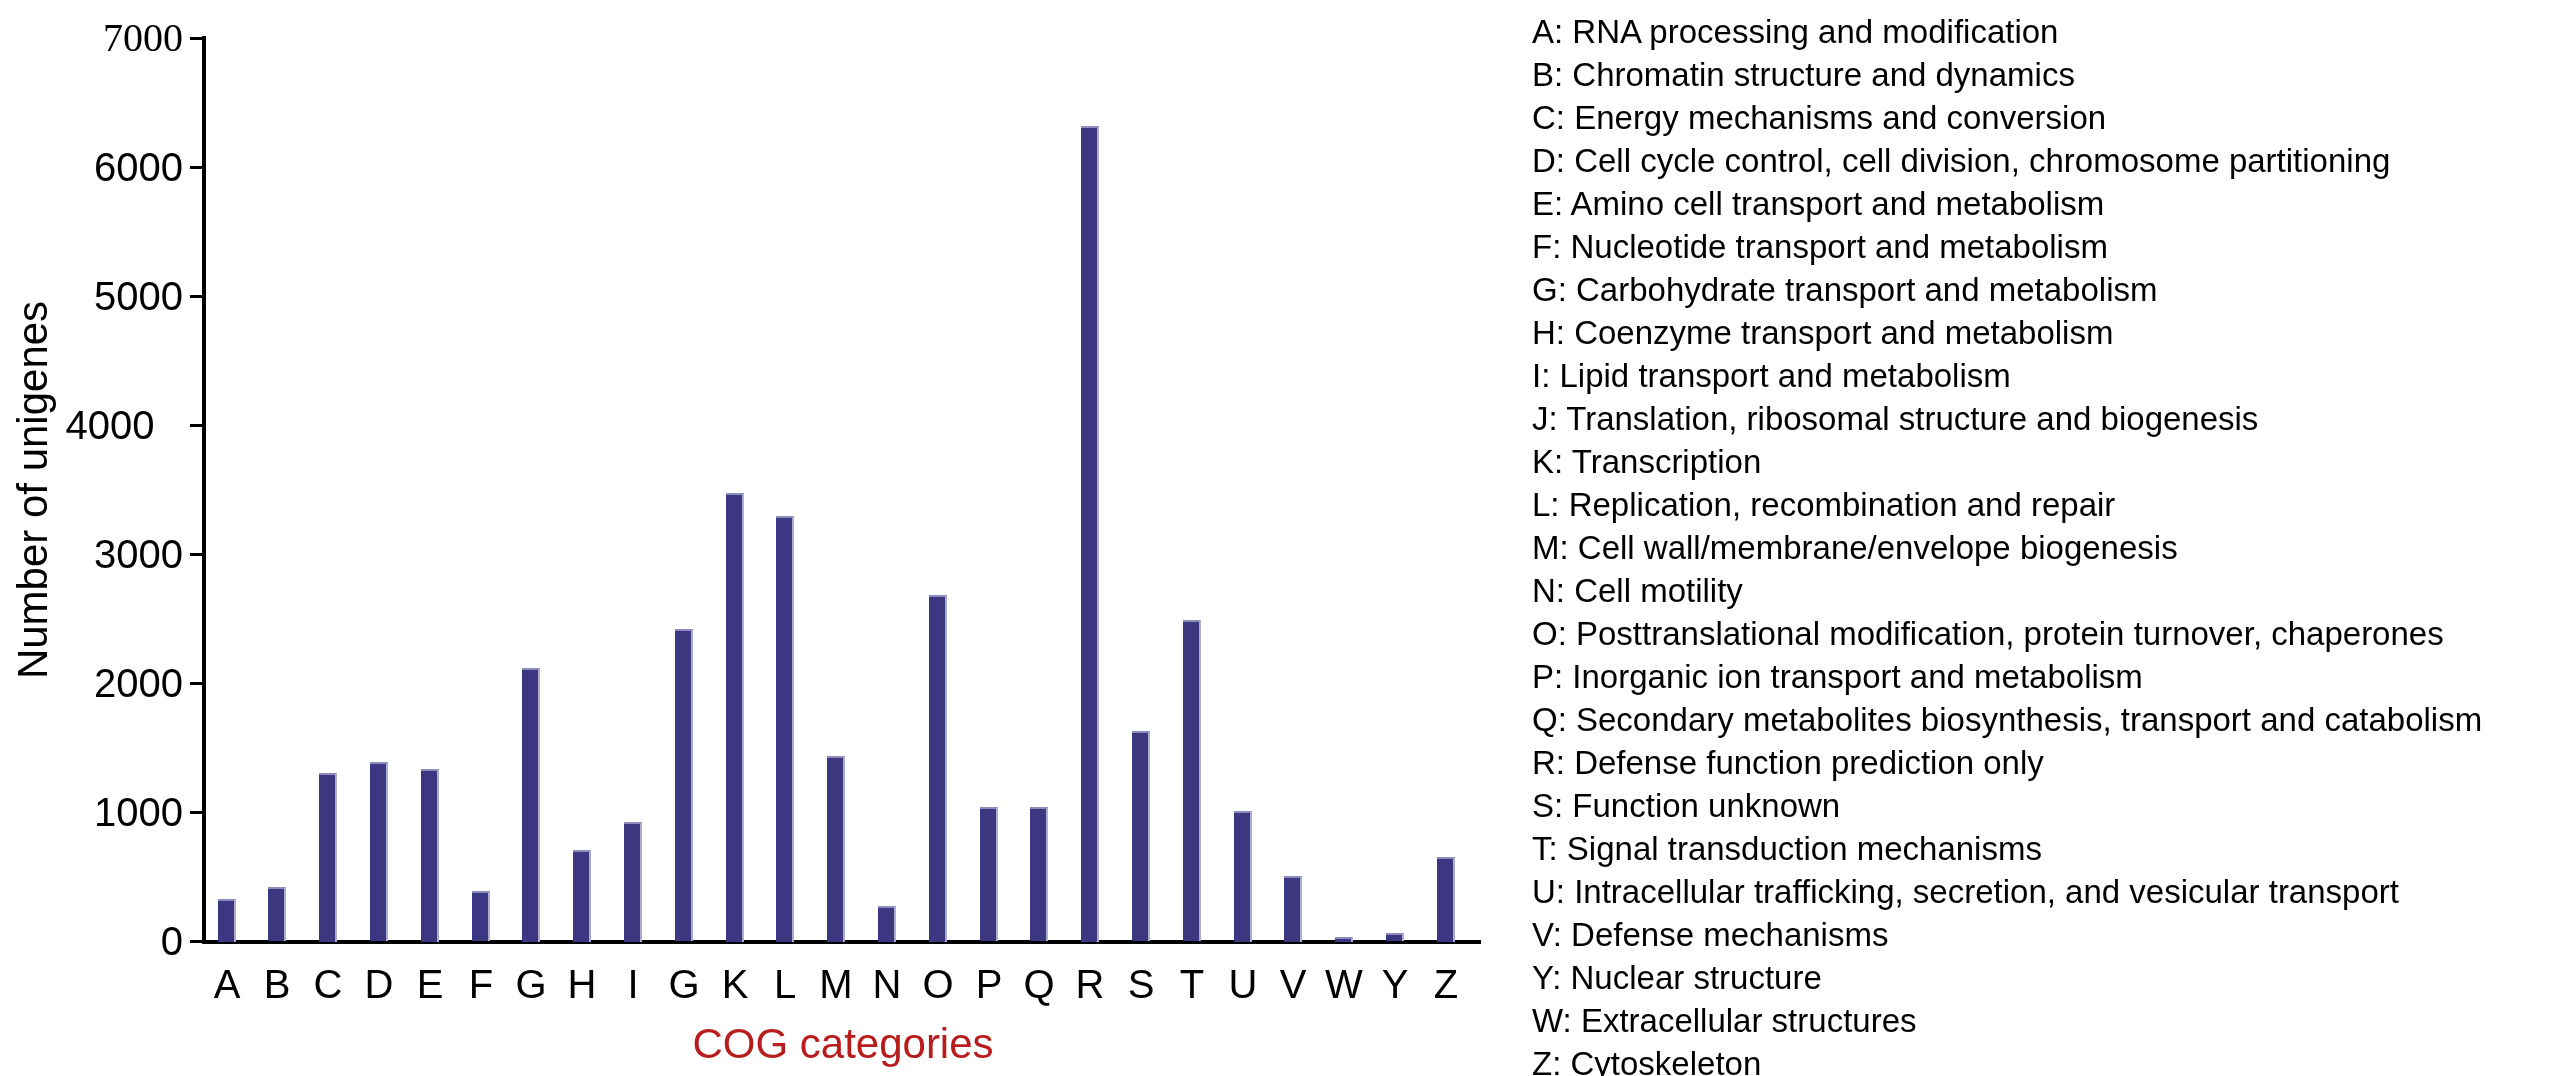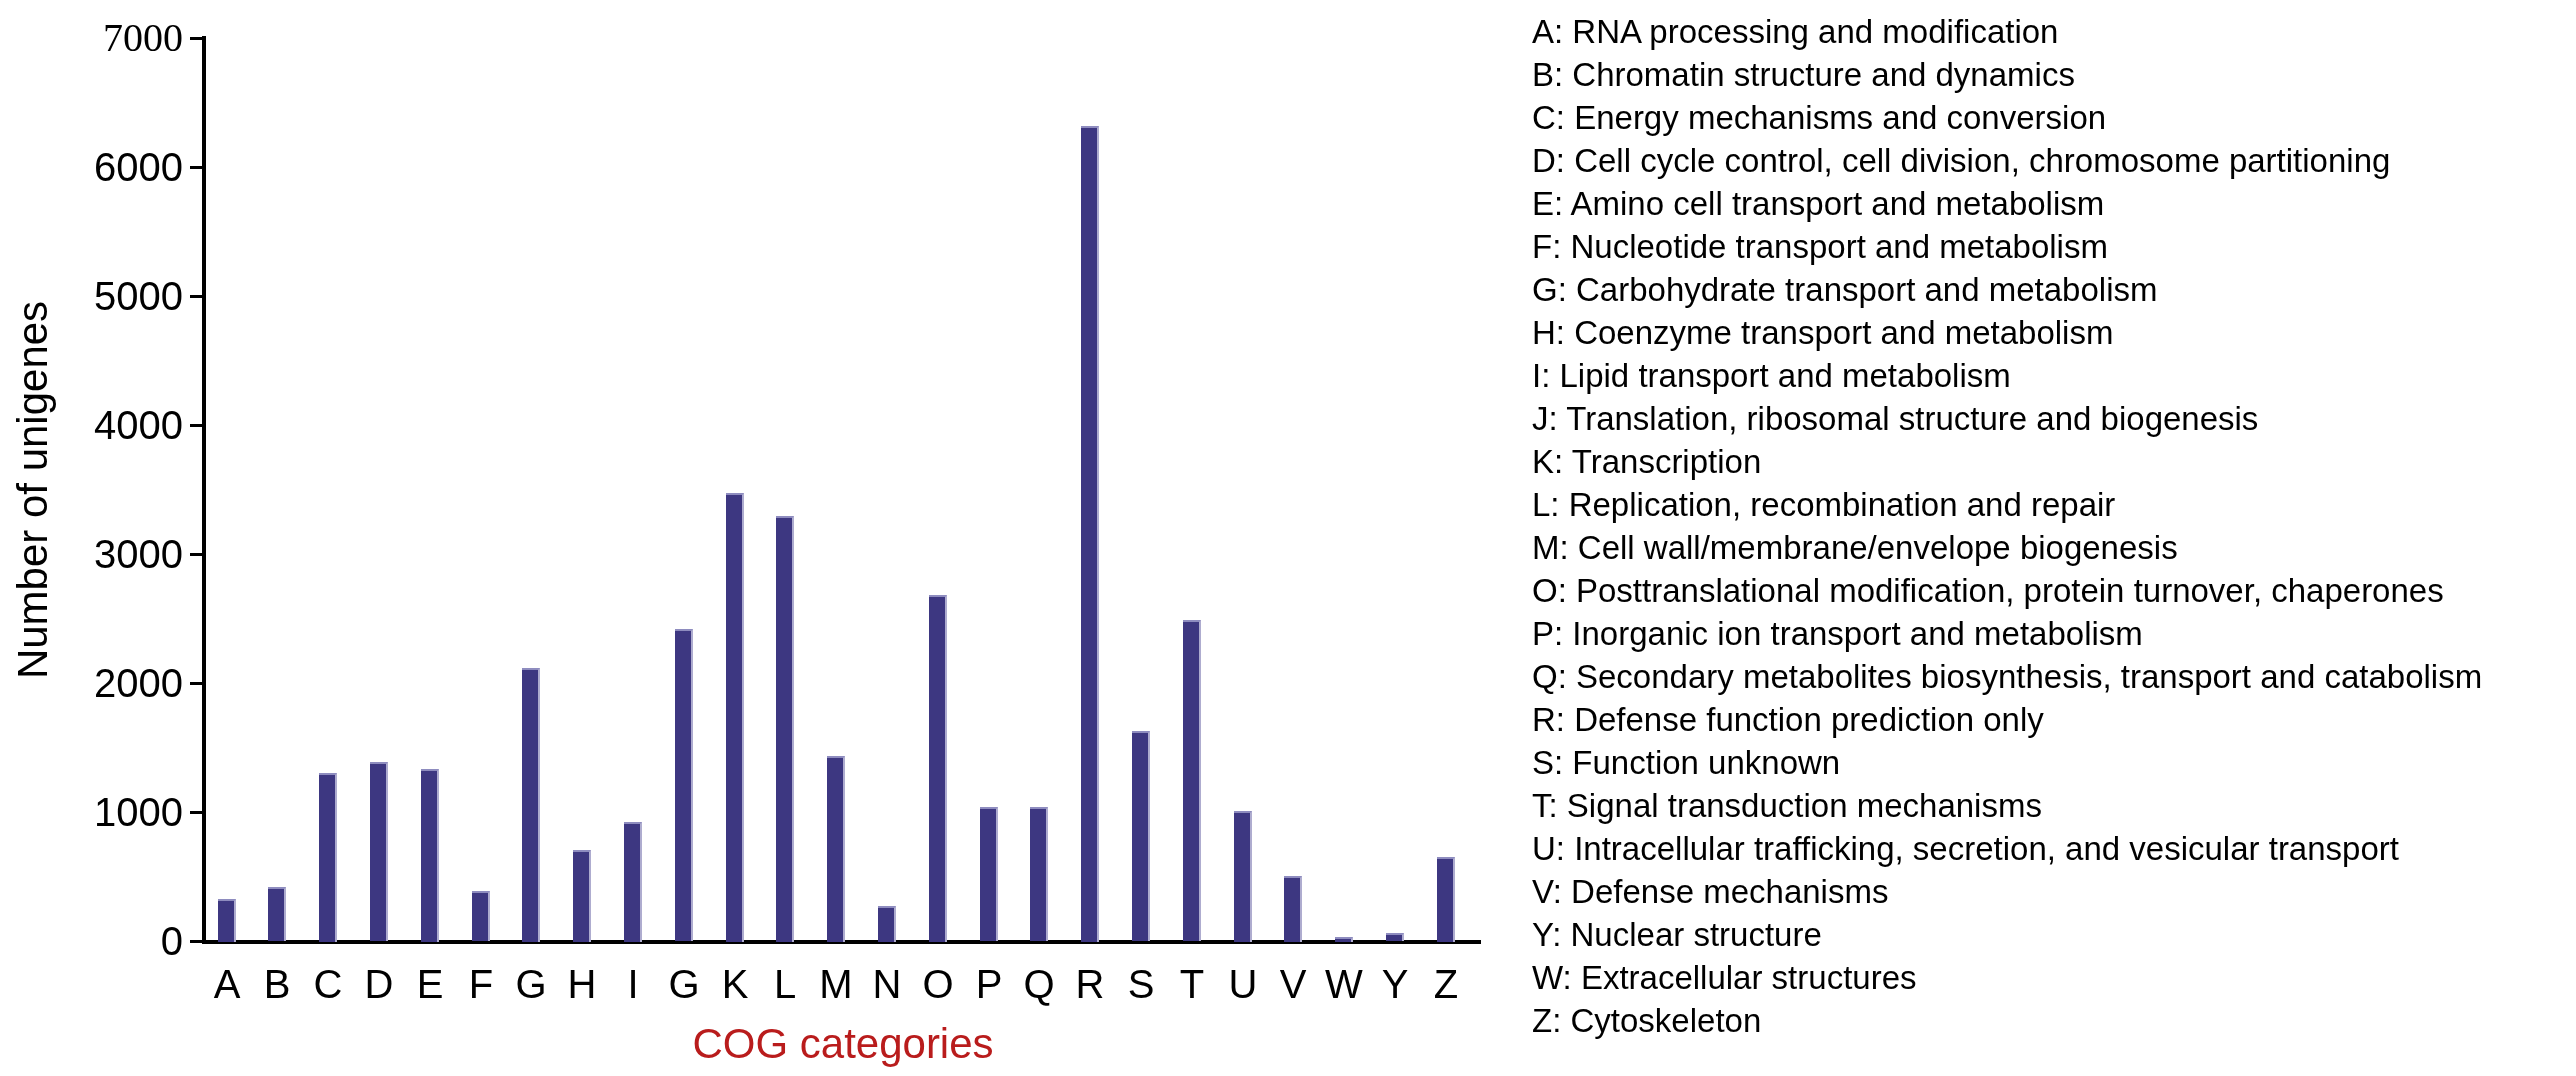--- a/index.html
+++ b/index.html
@@ -113,21 +113,21 @@
   <div id="y-ticks">
       <div class="y-tick" style="top: 940px;"></div>
       <div class="y-tick-label" style="top: 921px;">0</div>
       <div class="y-tick" style="top: 811px;"></div>
       <div class="y-tick-label" style="top: 792px;">1000</div>
       <div class="y-tick" style="top: 682px;"></div>
       <div class="y-tick-label" style="top: 663px;">2000</div>
       <div class="y-tick" style="top: 553px;"></div>
       <div class="y-tick-label" style="top: 534px;">3000</div>
       <div class="y-tick" style="top: 424px;"></div>
-      <div class="y-tick-label" style="top: 405px;">4000</div>
+      <div class="y-tick-label" style="top: 405px; text-align: center;">4000</div>
       <div class="y-tick" style="top: 295px;"></div>
       <div class="y-tick-label" style="top: 276px;">5000</div>
       <div class="y-tick" style="top: 166px;"></div>
       <div class="y-tick-label" style="top: 147px;">6000</div>
       <div class="y-tick" style="top: 37px;"></div>
       <div class="y-tick-label" style="top: 18px; font-family: Liberation Serif, serif;">7000</div>
     </div>
   <div id="bars">
       <div class="bar" style="left: 218px; top: 899px; height: 43px;"></div>
       <div class="bar" style="left: 268px; top: 887px; height: 54px;"></div>
@@ -192,20 +192,21 @@
       <div class="legend-line">D: Cell cycle control, cell division, chromosome partitioning</div>
       <div class="legend-line">E: Amino cell transport and metabolism</div>
       <div class="legend-line">F: Nucleotide transport and metabolism</div>
       <div class="legend-line">G: Carbohydrate transport and metabolism</div>
       <div class="legend-line">H: Coenzyme transport and metabolism</div>
       <div class="legend-line">I: Lipid transport and metabolism</div>
       <div class="legend-line">J: Translation, ribosomal structure and biogenesis</div>
       <div class="legend-line">K: Transcription</div>
       <div class="legend-line">L: Replication, recombination and repair</div>
       <div class="legend-line">M: Cell wall/membrane/envelope biogenesis</div>
+      <div class="legend-line">N: Cell motility</div>
       <div class="legend-line">O: Posttranslational modification, protein turnover, chaperones</div>
       <div class="legend-line">P: Inorganic ion transport and metabolism</div>
       <div class="legend-line">Q: Secondary metabolites biosynthesis, transport and catabolism</div>
       <div class="legend-line">R: Defense function prediction only</div>
       <div class="legend-line">S: Function unknown</div>
       <div class="legend-line">T: Signal transduction mechanisms</div>
       <div class="legend-line">U: Intracellular trafficking, secretion, and vesicular transport</div>
       <div class="legend-line">V: Defense mechanisms</div>
       <div class="legend-line">Y: Nuclear structure</div>
       <div class="legend-line">W: Extracellular structures</div>

